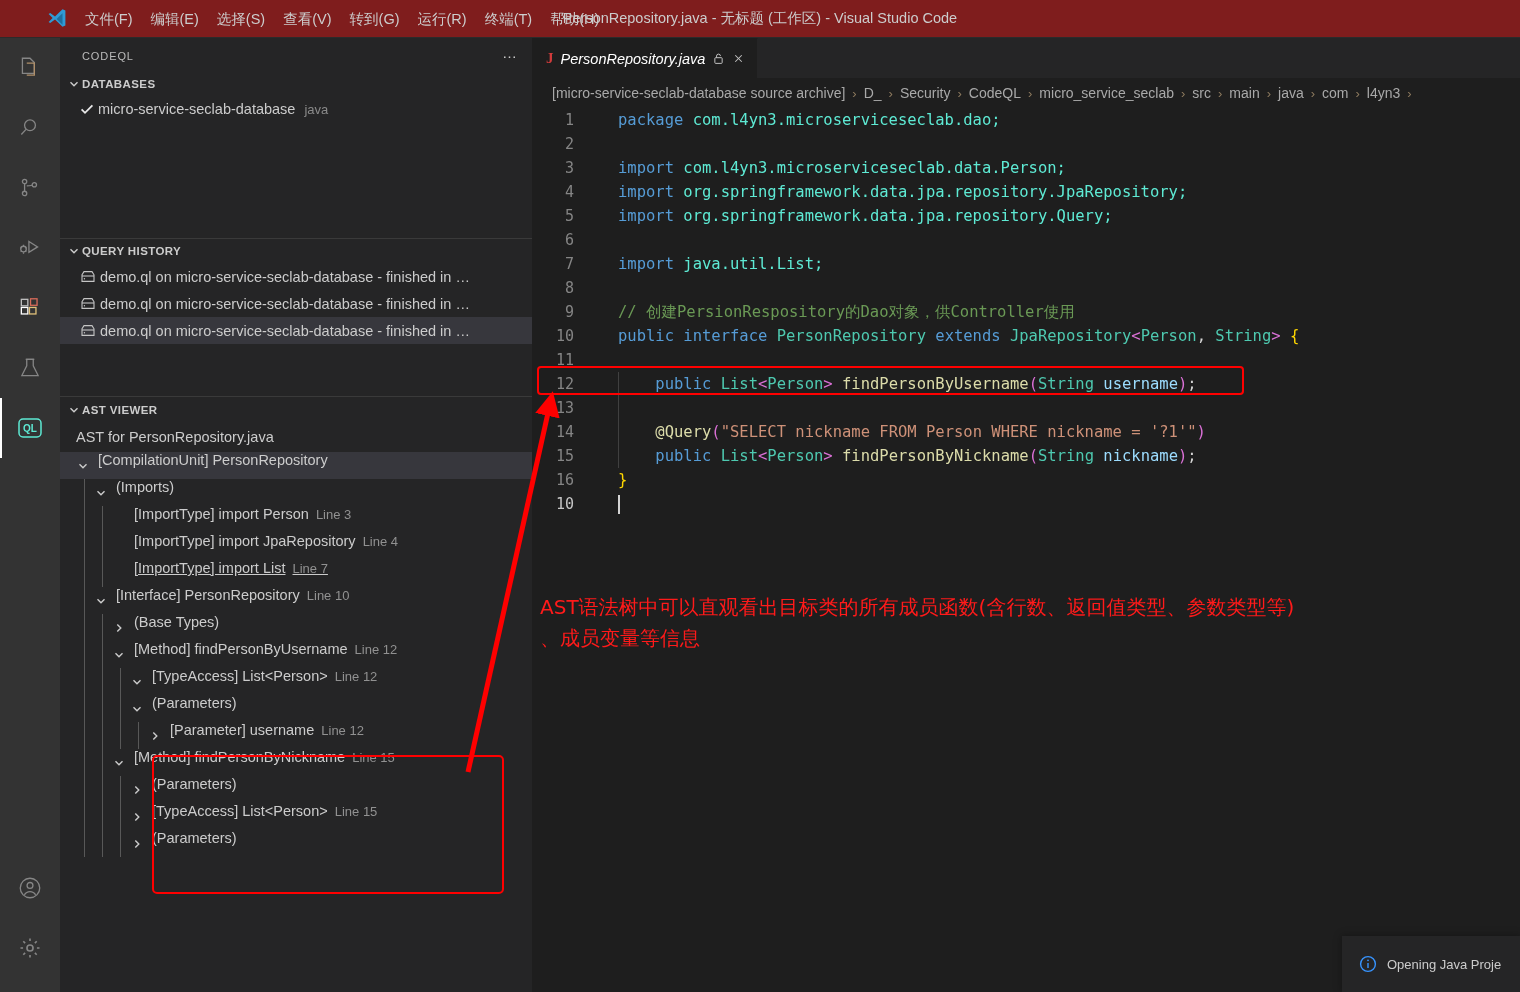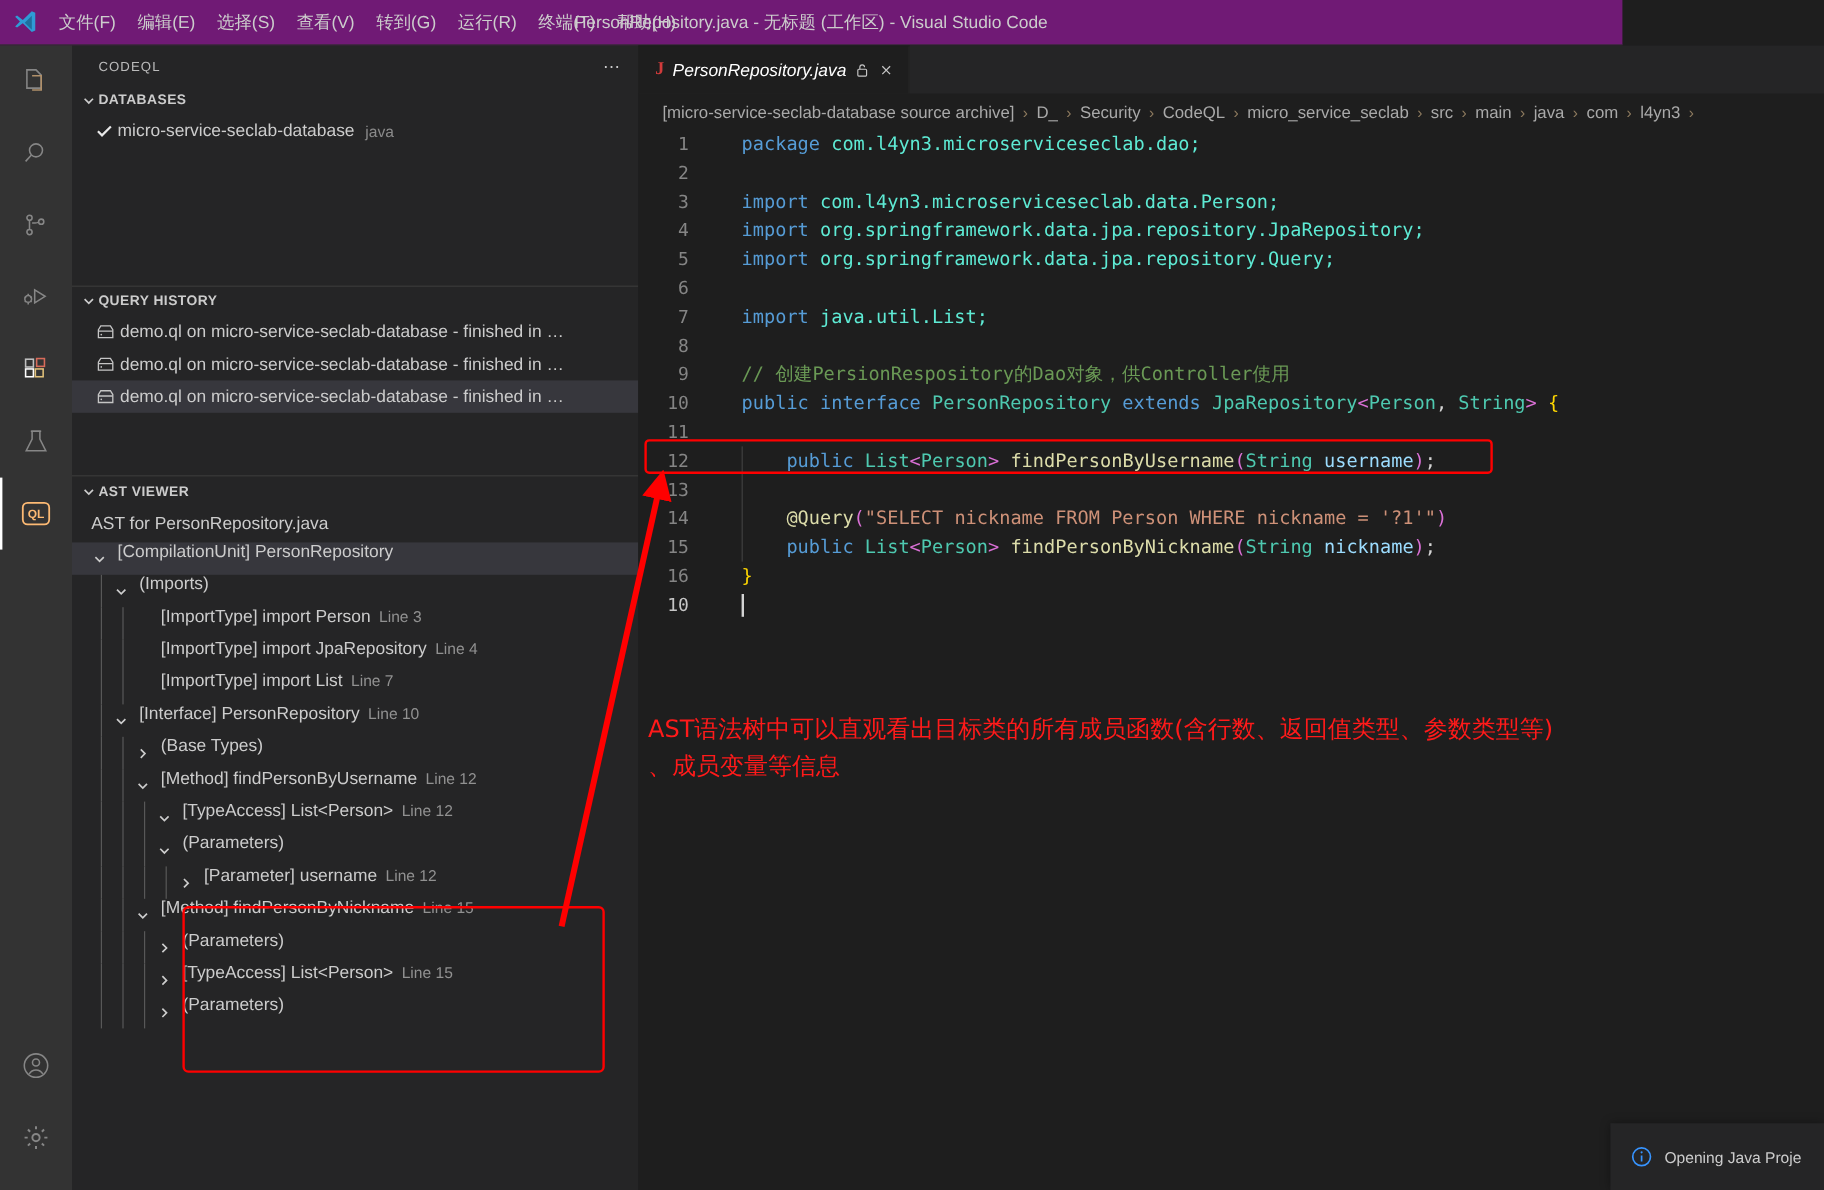--- a/index.html
+++ b/index.html
@@ -19,27 +19,28 @@
     position: relative;
     width: 1520px;
     height: 992px;
     background: #1e1e1e;
   }
 
   
   .titlebar {
     position: absolute;
     top: 0; left: 0;
-    width: 1352px;
+    width: 1520px;
     height: 38px;
-    background: #701a75;
+    background: #7f1d1d;
     display: flex;
     align-items: center;
     border-bottom: 1px solid #2b2b2b;
     box-sizing: border-box;
+    padding-left: 36px;
   }
   .vscode-logo {
     width: 40px;
     height: 38px;
     display: flex;
     align-items: center;
     justify-content: center;
     flex: none;
   }
   .menu-list {
@@ -78,21 +79,21 @@
   .act-icon {
     width: 60px;
     height: 60px;
     display: flex;
     align-items: center;
     justify-content: center;
     position: relative;
     cursor: pointer;
     color: #868686;
   }
-  .act-icon.active { color: #fdba74; }
+  .act-icon.active { color: #5eead4; }
   .act-icon.active::before {
     content: "";
     position: absolute;
     left: 0; top: 0;
     width: 2px; height: 60px;
     background: #ffffff;
   }
   .act-spacer { flex: 1 1 auto; }
 
   
@@ -622,21 +623,21 @@
           <span class="tree-label" style="margin-left: 6px;">[ImportType] import JpaRepository<span class="lineno">Line 4</span></span>
         </div>
         <div class="tree-row">
           <div class="guide" style="left: 24px;"></div>
           <div class="guide" style="left: 42px;"></div>
           <span class="chev blank" style="margin-left: 50px;">
             <svg width="12" height="12" viewBox="0 0 12 12" fill="none" stroke="currentColor" stroke-width="1.4">
               <path d="M2.5 4.3 6 7.8l3.5-3.5"></path>
             </svg>
           </span>
-          <span class="tree-label" style="margin-left: 6px;">[ImportType] import List<span class="lineno">Line 7</span></span>
+          <span class="tree-label" style="margin-left: 6px; text-decoration: underline;">[ImportType] import List<span class="lineno">Line 7</span></span>
         </div>
         <div class="tree-row">
           <div class="guide" style="left: 24px;"></div>
           <span class="chev" style="margin-left: 32px;">
             <svg width="12" height="12" viewBox="0 0 12 12" fill="none" stroke="currentColor" stroke-width="1.4">
               <path d="M2.5 4.3 6 7.8l3.5-3.5"></path>
             </svg>
           </span>
           <span class="tree-label" style="margin-left: 6px;">[Interface] PersonRepository<span class="lineno">Line 10</span></span>
         </div>

